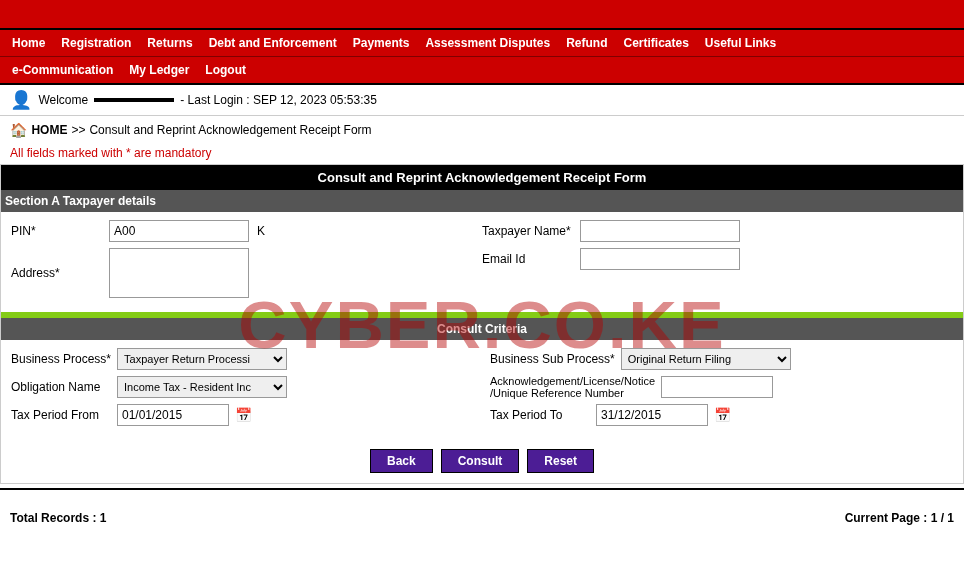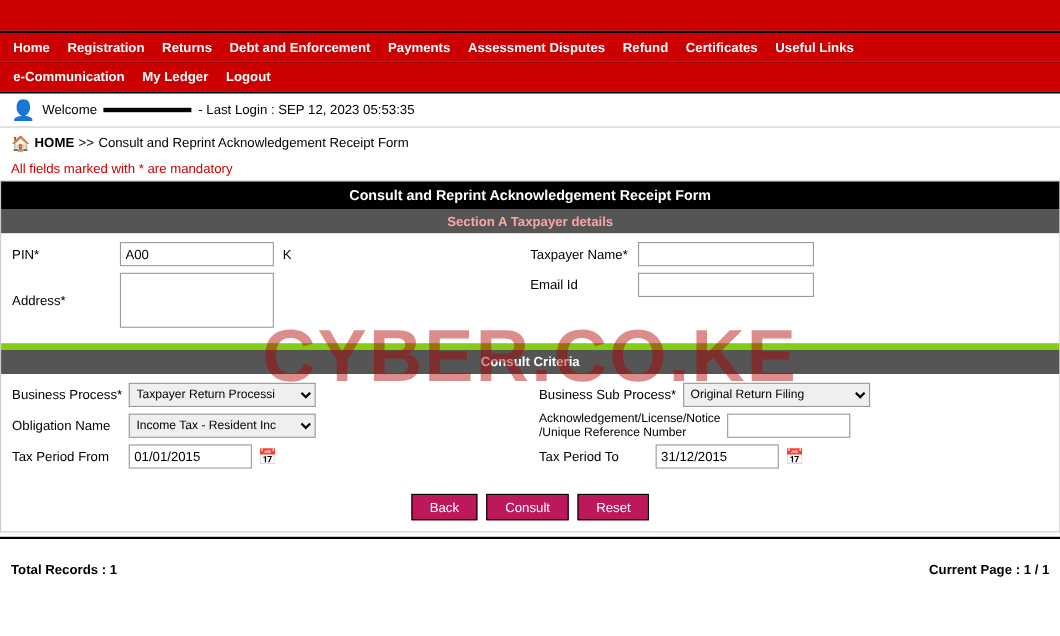--- a/index.html
+++ b/index.html
@@ -92,22 +92,22 @@
 
     
     .content-area {
       border: 1px solid #ccc;
       margin: 0;
     }
 
     
     .section-a-header {
       background: #555;
-      color: #fca5a5;
-      text-align: center;
+      color: #ffffff;
+      text-align: left;
       padding: 4px;
       font-weight: bold;
       font-size: 12px;
     }
 
     
     .form-grid {
       display: grid;
       grid-template-columns: 1fr 1fr;
       gap: 0;
@@ -198,27 +198,27 @@
     }
 
     
     .button-row {
       display: flex;
       justify-content: center;
       gap: 8px;
       padding: 10px;
     }
     .btn {
-      background: #be185d;
+      background: #4c1d95;
       color: #fff;
       border: 1px solid #000;
       padding: 4px 16px;
       font-size: 12px;
       cursor: pointer;
-      font-weight: normal;
+      font-weight: bold;
     }
 
     
     .footer-bar {
       border-top: 2px solid #000;
       padding: 21px 10px;
       display: flex;
       justify-content: space-between;
       font-size: 12px;
       font-weight: bold;

